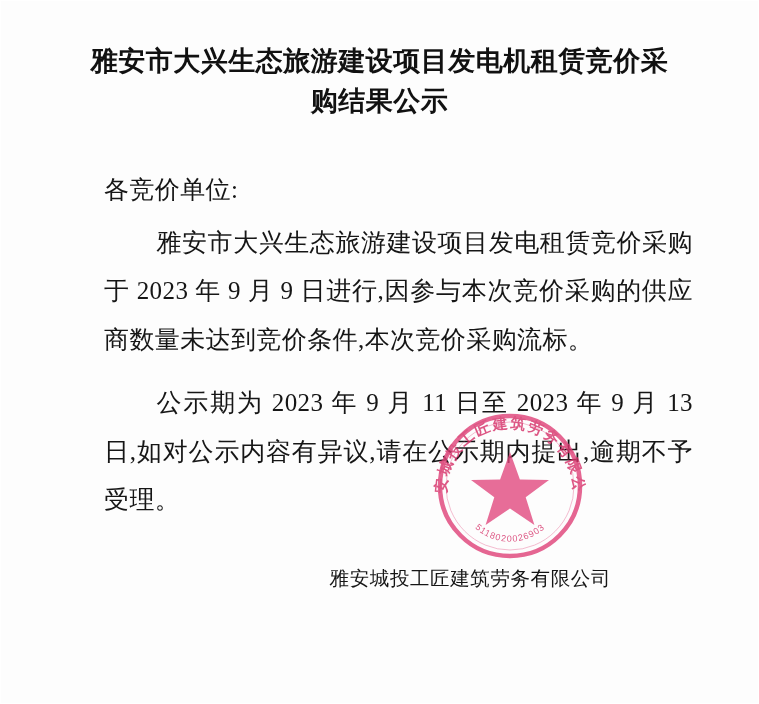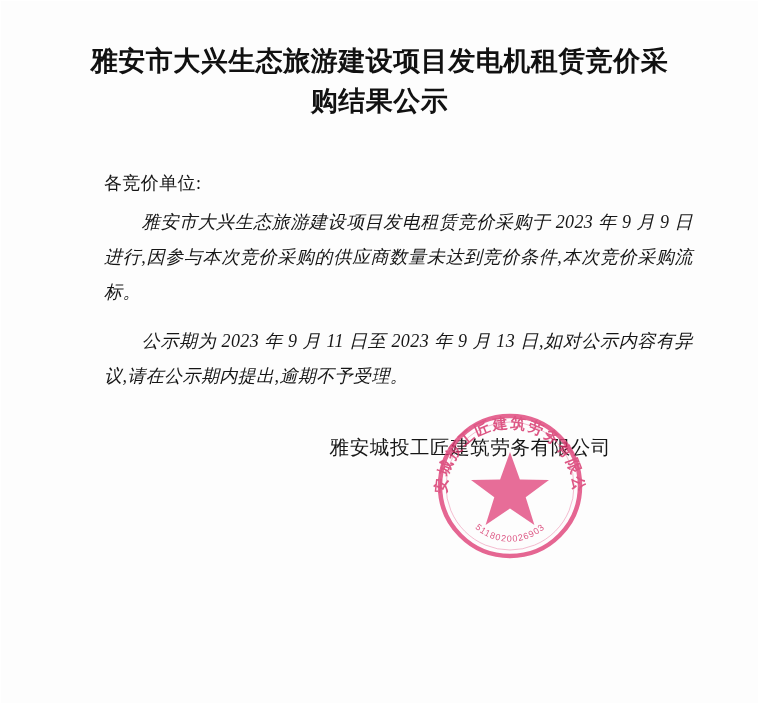--- a/index.html
+++ b/index.html
@@ -26,37 +26,36 @@
     font-size: 27px;
     font-weight: bold;
     line-height: 1.48;
     text-align: center;
     letter-spacing: 0.5px;
     margin: 6px 28px 0 28px;
     color: #111;
   }
   .body-block {
     margin-top: 44px;
-    font-size: 18px;
+    font-size: 25px;
     line-height: 1.95;
     letter-spacing: 0.4px;
     color: #161616;
   }
   .salutation {
     margin: 0 0 4px 0;
     text-indent: 0;
     padding-left: 42px;
   }
   .para {
     margin: 0 0 4px 0;
     text-indent: 2.1em;
     text-align: justify;
     text-justify: inter-ideograph;
     padding: 0 4px 0 42px;
-    font-style: italic;
   }
   .para.spaced {
     margin-top: 14px;
   }
   .sign-block {
     margin-top: 34px;
     text-align: right;
     padding-right: 86px;
     font-size: 19.5px;
     line-height: 2.05;

